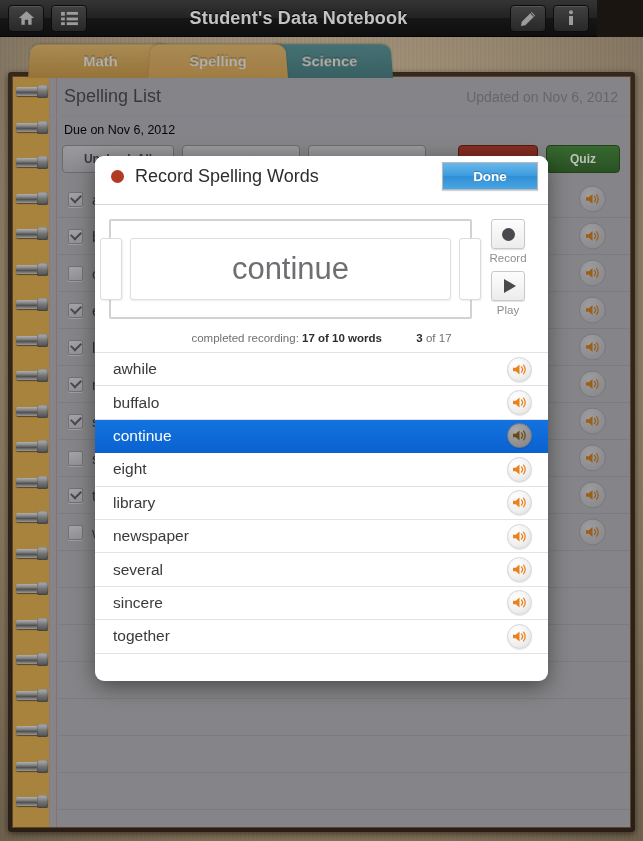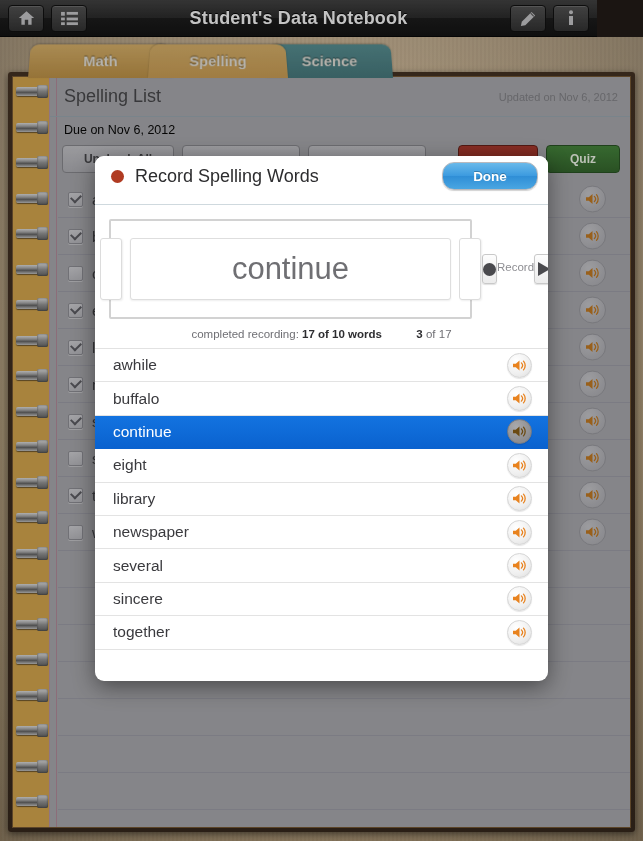--- a/index.html
+++ b/index.html
@@ -106,21 +106,21 @@
 
   
   .sheet { position:absolute; left:0; top:0; right:0; bottom:0; }
   .sheet-head {
     position: absolute; left: 0; top: 0; right: 0; height: 40px;
     display:flex; align-items:center; justify-content:space-between;
     padding: 0 12px 0 14px;
     border-bottom: 1px solid #8e9ba4;
   }
   .sheet-title { font-size: 18px; color: #3f3f42; }
-  .sheet-updated { font-size: 11px; color: #77777c; }
+  .sheet-updated { font-size: 14px; color: #77777c; }
   .sheet-due { position:absolute; left:14px; top:46px; font-size: 12.5px; color:#000000; }
   .toolbar { position:absolute; left:12px; right:10px; top:68px; height:28px; display:flex; gap:8px; }
   .tbar-btn {
     height: 28px; border-radius: 4px; font-size: 12px;
     display:flex; align-items:center; justify-content:center;
     border:1px solid #7d7d82; color:#3f3f42; font-weight:bold;
     background: linear-gradient(to bottom,#b6b6ba,#a3a3a8);
   }
   .tbar-btn.w1{width:112px;} .tbar-btn.w2{width:118px;} .tbar-btn.w3{width:118px;}
   .tbar-spacer{flex:1;}
@@ -165,21 +165,21 @@
     display:flex; flex-direction:column;
   }
   .modal-head {
     height:49px; flex:none; display:flex; align-items:center;
     padding:0 10px 8px 16px; border-bottom:1px solid #cfd9de;
     background:#fff;
   }
   .rec-dot { width:13px; height:13px; border-radius:50%; background:#b03b22; margin-right:11px; flex:none; }
   .modal-title { font-size:18px; color:#2c2c2e; flex:1; }
   .done-btn {
-    width:96px; height:28px; border-radius:12px;
+    width:96px; height:28px; border-radius:0;
     background: linear-gradient(to bottom,#69b9ea 0%,#3b9adf 50%,#2f8ed6 51%,#4aa6e2 100%);
     border:1px solid #b9b9bd;
     color:#fff; font-size:13.5px; font-weight:bold;
     display:flex; align-items:center; justify-content:center;
     text-shadow: 0 -1px 0 rgba(0,0,0,.25);
     box-shadow: 0 1px 1px rgba(0,0,0,.18);
   }
 
   .modal-body { flex:none; padding: 14px 14px 0 14px; display:flex; gap:10px; }
   .carousel {
@@ -194,21 +194,21 @@
   }
   .car-side.left { margin-left:-11px; }
   .car-side.right { margin-right:-11px; }
   .car-main {
     flex:1; height:62px; margin:0 8px; border:1px solid #dedede; border-radius:3px;
     background:#fff; display:flex; align-items:center; justify-content:center;
     box-shadow: 0 1px 2px rgba(0,0,0,.07);
   }
   .car-word { font-size:31px; color:#6f6f73; }
 
-  .rp-col { width:52px; flex:none; display:flex; flex-direction:row; align-items:center; }
+  .rp-col { width:52px; flex:none; display:flex; flex-direction:column; align-items:center; }
   .rp-btn {
     width:34px; height:30px; border:1px solid #c9c9c9; border-radius:3px;
     background: linear-gradient(to bottom,#fdfdfd,#ececec);
     display:flex; align-items:center; justify-content:center;
     box-shadow: 0 1px 1px rgba(0,0,0,.12);
   }
   .rp-label { font-size:11.5px; color:#8d8d92; margin:3px 0 7px; }
   .rec-circle { width:13px; height:13px; border-radius:50%; background:#4a4a4e; }
   .play-tri {
     width:0; height:0; border-left:12px solid #4a4a4e;

